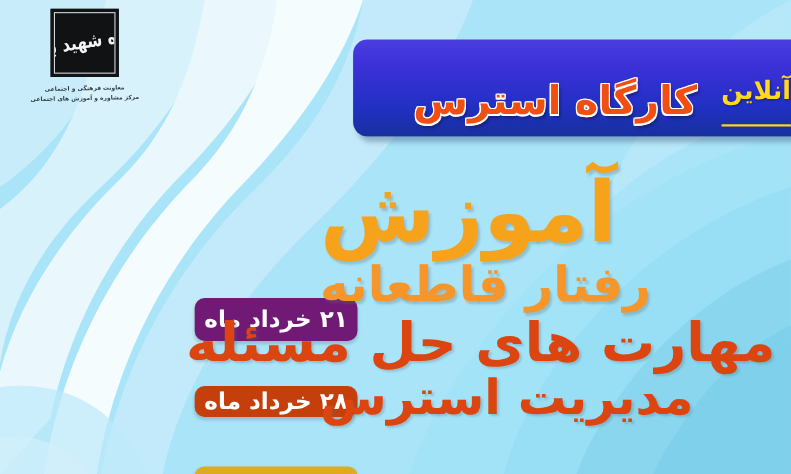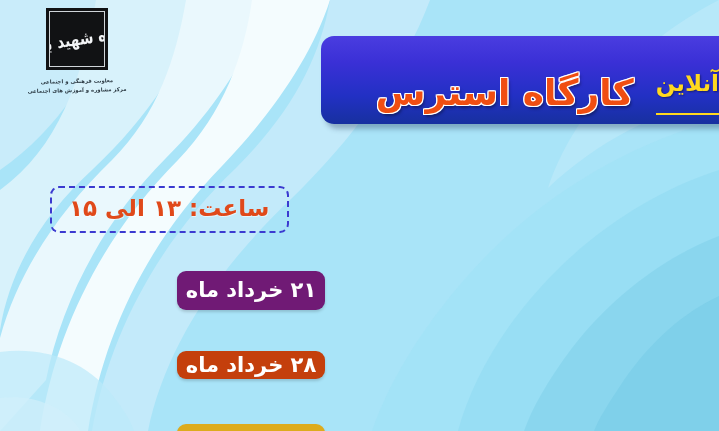--- a/index.html
+++ b/index.html
@@ -234,22 +234,25 @@
     </div>
   </div>
 
   <div id="title-banner">
     <div class="row">
       <span class="tb-online">آنلاین</span>
       <span class="tb-main">کارگاه استرس</span>
     </div>
   </div>
 
-  <div id="time-box">
-    <div class="txt">ساعت: ۱۳ الی ۱۵</div>
-  </div>
 
   <div class="date-pill" id="date-pill-1">۲۱ خرداد ماه</div>
   <div class="date-pill" id="date-pill-2">۲۸ خرداد ماه</div>
   <div class="date-pill" id="date-pill-3">۴ تیر ماه</div>
 
+  <div id="headline-stack">
+    <div class="hl hl-1">آموزش</div>
+    <div class="hl hl-2">رفتار قاطعانه</div>
+    <div class="hl hl-3">مهارت های حل مسئله</div>
+    <div class="hl hl-4">مدیریت استرس</div>
+  </div>
 
 </div>
 
 </body></html>

